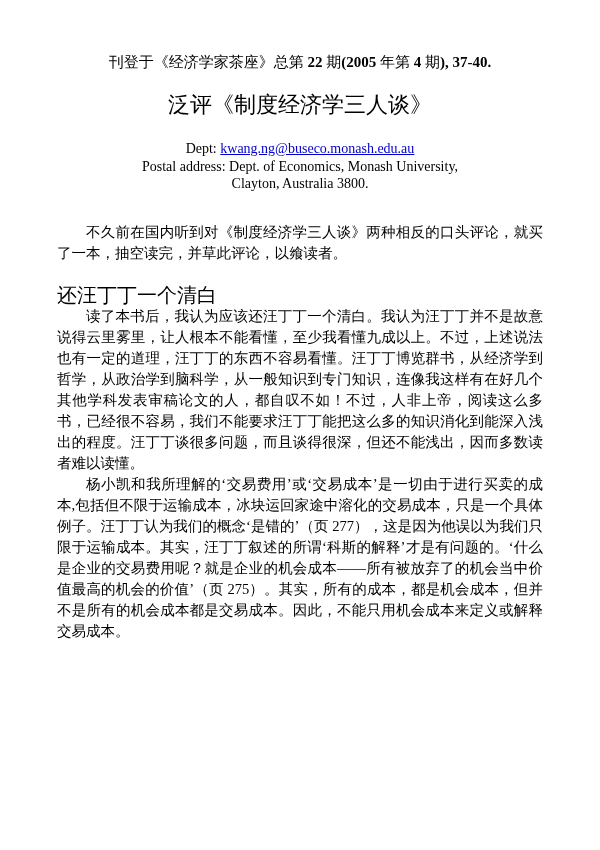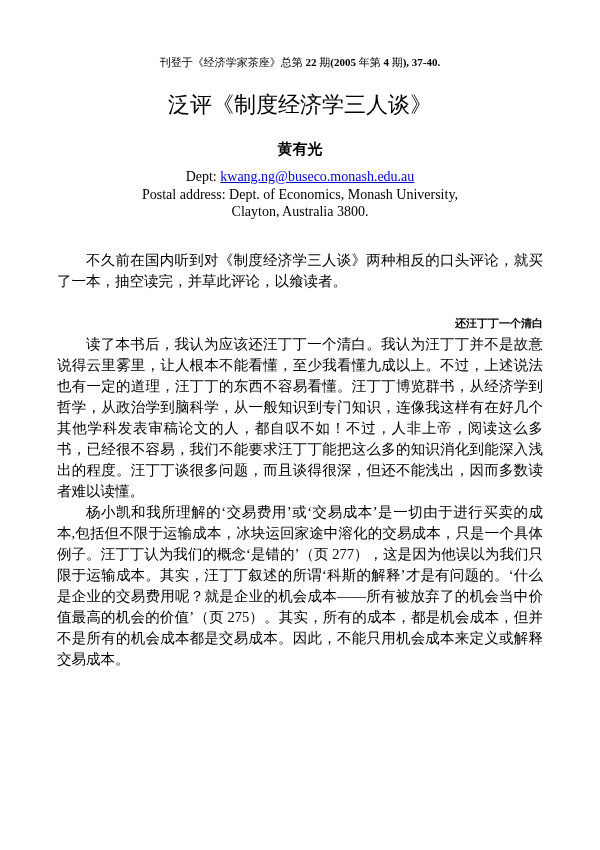--- a/index.html
+++ b/index.html
@@ -16,21 +16,21 @@
   }
   .page {
     box-sizing: border-box;
     width: 600px;
     height: 850px;
     padding: 52px 57px 20px 57px;
   }
   .header-line {
     margin: 0;
     text-align: center;
-    font-size: 11px;
+    font-size: 15px;
     line-height: 20px;
     white-space: nowrap;
   }
   .header-line b { font-weight: bold; }
   .doc-title {
     margin: 20px 0 22px 0;
     text-align: center;
     font-size: 22px;
     font-weight: normal;
     line-height: 26px;
@@ -65,36 +65,35 @@
     line-height: 21px;
     text-align: justify;
     text-justify: inter-ideograph;
   }
   .para {
     margin: 0;
     text-indent: 2em;
   }
   .section-heading {
     margin: 21px 0 0 0;
-    font-size: 11px;
-    font-weight: bold;
-    text-align: right;
+    font-size: 20px;
+    font-weight: normal;
+    text-align: left;
     text-indent: 0;
   }
 </style>
 </head>
 <body>
 
 <div class="page">
 
   <p class="header-line"><span>刊登于《经济学家茶座》总第 </span><b>22</b><span> 期</span><b>(2005</b><span> 年第 </span><b>4</b><span> 期</span><b>), 37-40.</b></p>
 
   <h1 class="doc-title">泛评《制度经济学三人谈》</h1>
 
-  <p class="author-name">黄有光</p>
 
 
   <p class="contact"><span>Dept: </span><a class="email-link">kwang.ng@buseco.monash.edu.au</a></p>
 
 
   <p class="contact">Postal address: Dept. of Economics, Monash University,</p>
 
   <p class="contact">Clayton, Australia 3800.</p>
 
   <div class="body-text">

